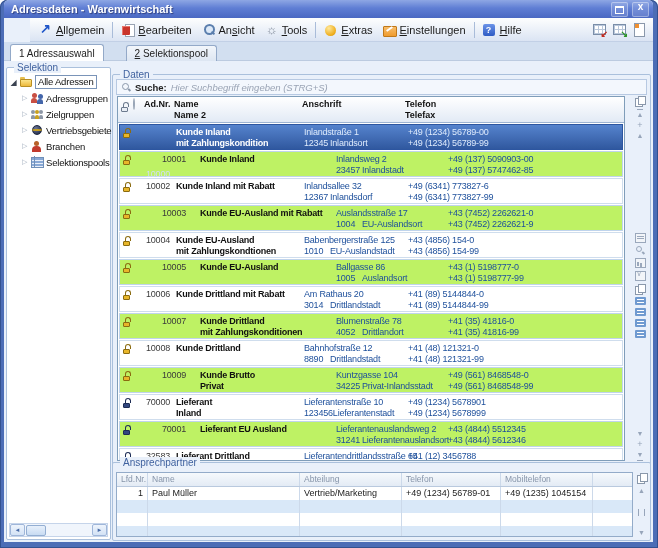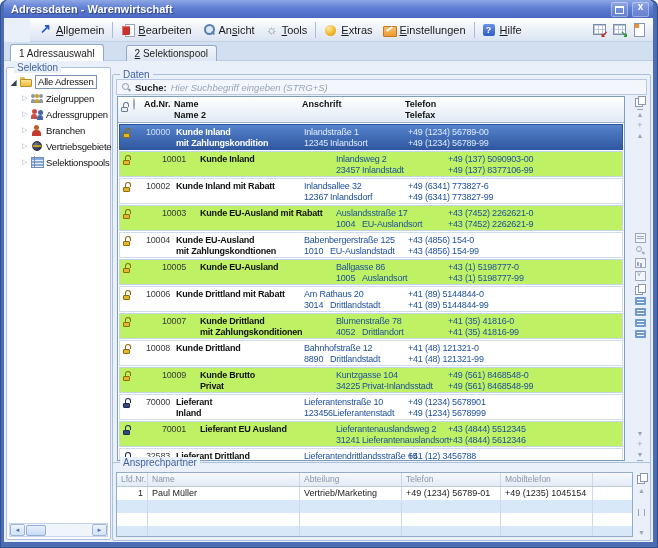--- a/index.html
+++ b/index.html
@@ -99,21 +99,21 @@
   .grid-row.alt{background:#bef264;border-color:#c0d4ec;gap:8px;}
   .grid-row.selected{background:linear-gradient(180deg,#5583cd,#30589f);border-color:#2d56a0;}
   .grid-row .l1{line-height:12px;padding-top:1px;white-space:nowrap;}
   .grid-row .l2{line-height:11px;white-space:nowrap;}
   .num{color:#3a3a3a;text-align:right;padding:1px 2px 0 0;line-height:12px;}
   .namec{padding-left:6px;}
   .name{font-weight:bold;color:#101010;}
   .blue{color:#1d4f9b;}
   .addr .plz{display:inline-block;min-width:26px;}
   .telc{padding-left:1px;}
-  .selected .num{color:#cfdef5;}
+  .selected .num{color:#cfdef5;margin-top:42px;}
   .selected .name{color:#fff;}
   .selected .blue{color:#ddeafc;}
   .lock{position:relative;width:8px;height:10px;display:inline-block;margin:3px 0 0 3px;}
   .lock::before{content:"";position:absolute;top:0;left:1.5px;width:4px;height:4px;border:1px solid #8b6b10;border-bottom:none;border-radius:3px 3px 0 0;}
   .lock::after{content:"";position:absolute;bottom:0;left:0;width:7px;height:5px;background:#e8b62a;border:1px solid #8b6b10;border-radius:1px;box-sizing:border-box;}
   .lock.lock-navy::before{border-color:#1d2c55;}
   .lock.lock-navy::after{background:#33477e;border-color:#1d2c55;}
   .lock.hdr::before{border-color:#6c7a8e;}
   .lock.hdr::after{background:#e8edf4;border-color:#6c7a8e;}
 
@@ -211,37 +211,37 @@
   <div class="panel panel-selektion">
     <div class="flabel">Selektion</div>
     <div class="tree">
       <div class="trow">
         <span class="arr exp">◢</span>
         <span class="ti t-folder"></span>
         <span class="rootlabel">Alle Adressen</span>
       </div>
       <div class="trow child">
         <span class="arr">▷</span>
+        <span class="ti t-people"></span>
+        <span>Adressgruppen</span>
+      </div>
+      <div class="trow child">
+        <span class="arr">▷</span>
         <span class="ti t-group"></span>
         <span>Zielgruppen</span>
       </div>
       <div class="trow child">
         <span class="arr">▷</span>
-        <span class="ti t-people"></span>
-        <span>Adressgruppen</span>
+        <span class="ti t-globe"></span>
+        <span>Vertriebsgebiete</span>
       </div>
       <div class="trow child">
         <span class="arr">▷</span>
         <span class="ti t-person"></span>
         <span>Branchen</span>
-      </div>
-      <div class="trow child">
-        <span class="arr">▷</span>
-        <span class="ti t-globe"></span>
-        <span>Vertriebsgebiete</span>
       </div>
       <div class="trow child">
         <span class="arr">▷</span>
         <span class="ti t-pool"></span>
         <span>Selektionspools</span>
       </div>
     </div>
     <div class="hscroll">
       <span class="hs-btn">◄</span>
       <span class="hs-thumb"></span>
@@ -301,21 +301,21 @@
             <div class="namec">
               <div class="name l1">Kunde Inland</div>
               <div class="name l2"></div>
             </div>
             <div class="addr">
               <div class="blue l1">Inlandsweg 2</div>
               <div class="l2"><span class="blue plz">23457</span><span class="blue">Inlandstadt</span></div>
             </div>
             <div class="telc">
               <div class="blue l1">+49 (137) 5090903-00</div>
-              <div class="blue l2">+49 (137) 8377106-99</div>
+              <div class="blue l2">+49 (137) 5747462-85</div>
             </div>
           </div>
 
           <div class="cells grid-row">
             <div><span class="lock lock-gold"></span></div>
             <div></div>
             <div class="num">10002</div>
             <div class="namec">
               <div class="name l1">Kunde Inland mit Rabatt</div>
               <div class="name l2"></div>

